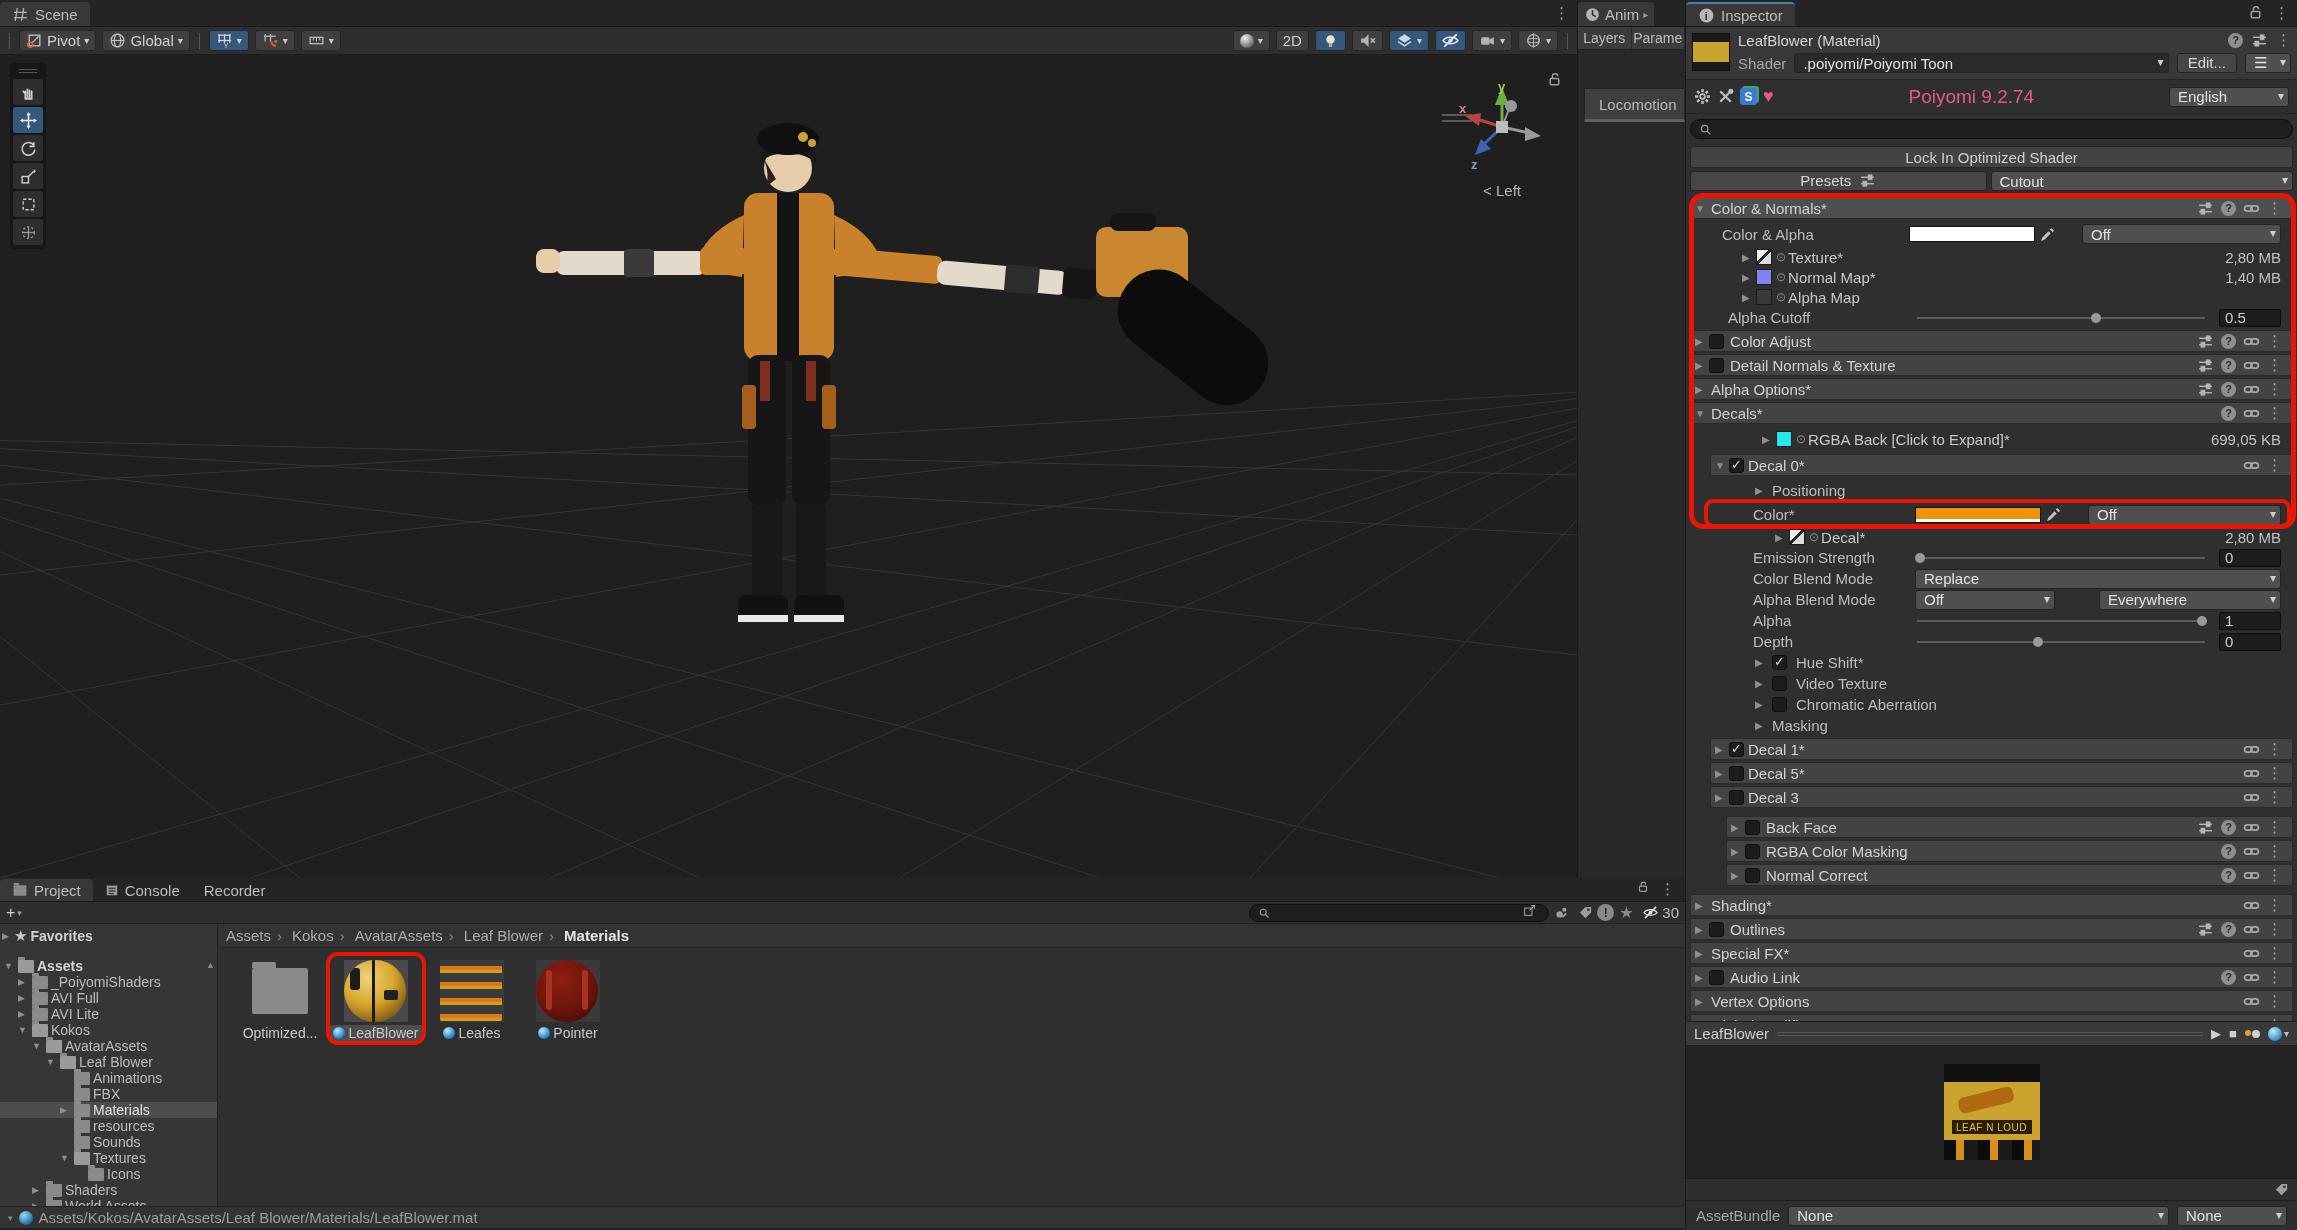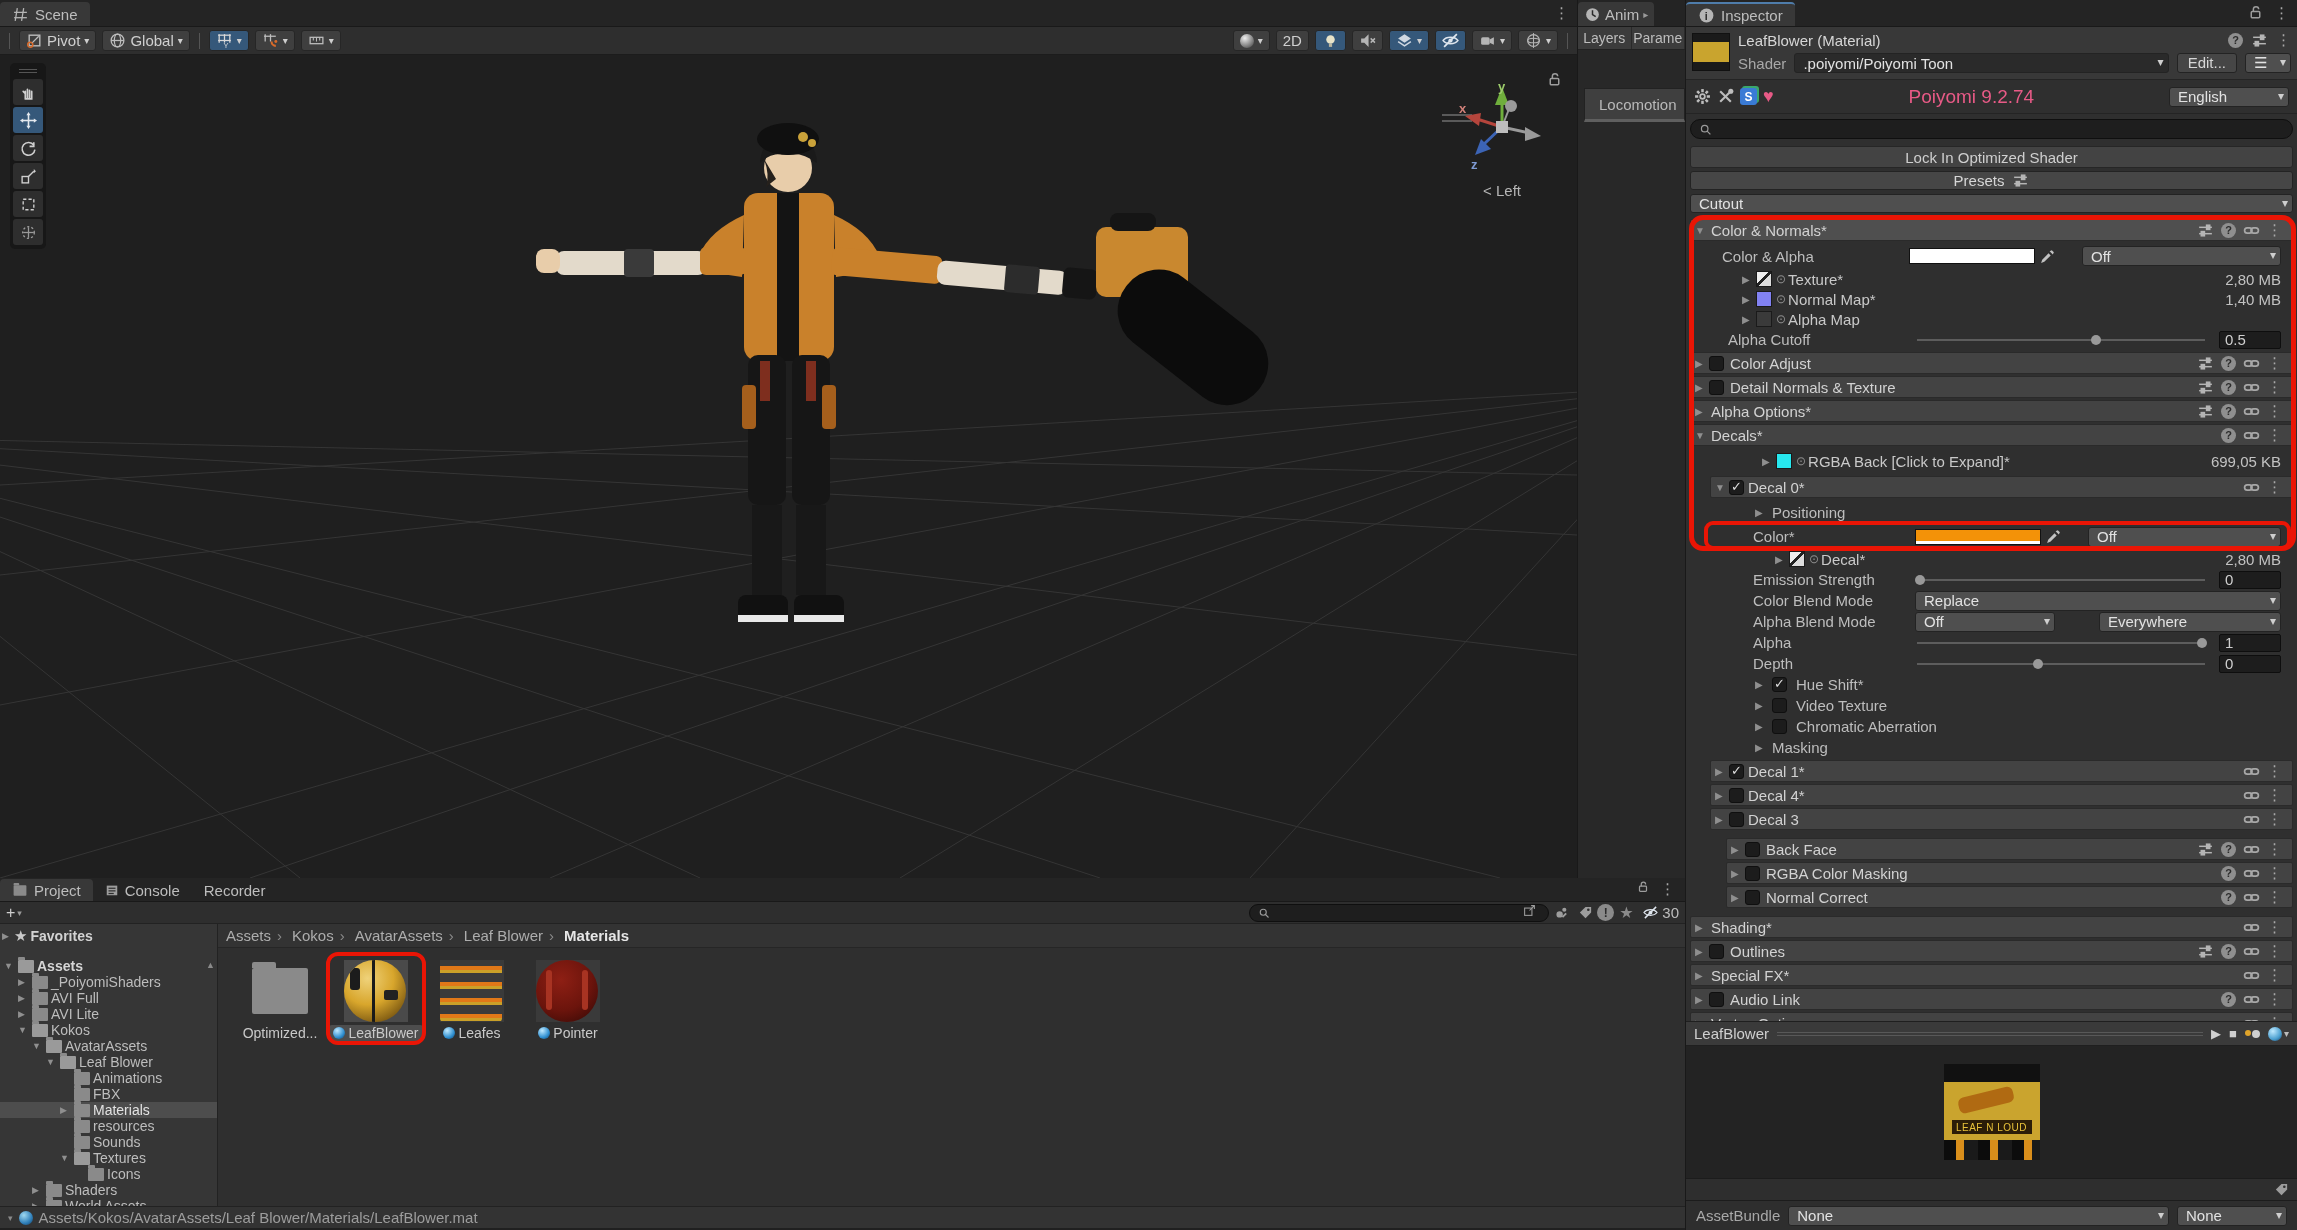--- a/index.html
+++ b/index.html
@@ -64,21 +64,21 @@
   .statenode{position:absolute;left:6px;top:38px;right:0;height:34px;background:#3f3f3f;border:1px solid #222;border-bottom:3px solid #5f5f5f;color:#b9b9b9;display:flex;align-items:center;padding-left:14px;font-size:15px;}
   
   #inspector{left:1685px;top:0;width:612px;height:1230px;background:var(--panel);border-left:1px solid #191919;}
   #insbody{position:relative;padding:0 4px;}
   .mhead{background:#383838;border-bottom:1px solid #242424;padding:4px 6px 6px;}
   .poiybar{height:34px;display:flex;align-items:center;gap:6px;padding:0 8px;border-bottom:1px solid #242424;}
   .poiyttl{flex:1;text-align:center;color:var(--pink);font-size:19px;}
   .searchwrap{padding:5px 4px;}
   .searchbox{height:20px;background:#1e1e1e;border:1px solid #0f0f0f;border-radius:10px;display:flex;align-items:center;padding:0 8px;gap:5px;color:#9a9a9a;}
   .bigbtn{margin:2px 4px;height:22px;background:var(--hdr);border:1px solid #262626;border-radius:3px;display:flex;align-items:center;justify-content:center;color:#cfcfcf;}
-  .presrow{display:flex;gap:4px;margin:3px 4px 6px;flex-direction:column;}
+  .presrow{display:flex;gap:4px;margin:3px 4px 6px;}
   .hdr{height:22px;background:var(--hdr);border:1px solid #2a2a2a;border-radius:2px;display:flex;align-items:center;padding:0 4px;margin:2px 0;color:#d2d2d2;}
   .hdr .hlabel{margin-left:2px;white-space:nowrap;}
   .hdr.ind1{margin-left:20px;}
   .hdr.ind2{margin-left:36px;}
   .prow{height:21px;display:flex;align-items:center;padding-left:38px;color:#bdbdbd;}
   .prow .plabel{flex:none;width:187px;white-space:nowrap;overflow:hidden;}
   .prow.i2{padding-left:63px;}
   .prow.i2 .plabel{width:162px;}
   .texrow{height:20px;display:flex;align-items:center;padding-left:52px;color:#c9c9c9;}
   .texrow.i2{padding-left:72px;}
@@ -955,21 +955,21 @@
               <svg>
                 <use href="#i-link"></use>
               </svg>
             </span>
             <span class="kebab"></span>
           </span>
       </div>
       <div class="hdr ind1">
         <span class="fold closed"></span>
         <span class="cb"></span>
-        <span class="hlabel" style="margin-left:4px;">Decal 4*</span>
+        <span class="hlabel" style="margin-left:4px;">Decal 5*</span>
         <span class="hicons">
             <span class="ic">
               <svg>
                 <use href="#i-link"></use>
               </svg>
             </span>
             <span class="kebab"></span>
           </span>
       </div>
       <div class="hdr ind1" style="margin-bottom:8px;">

